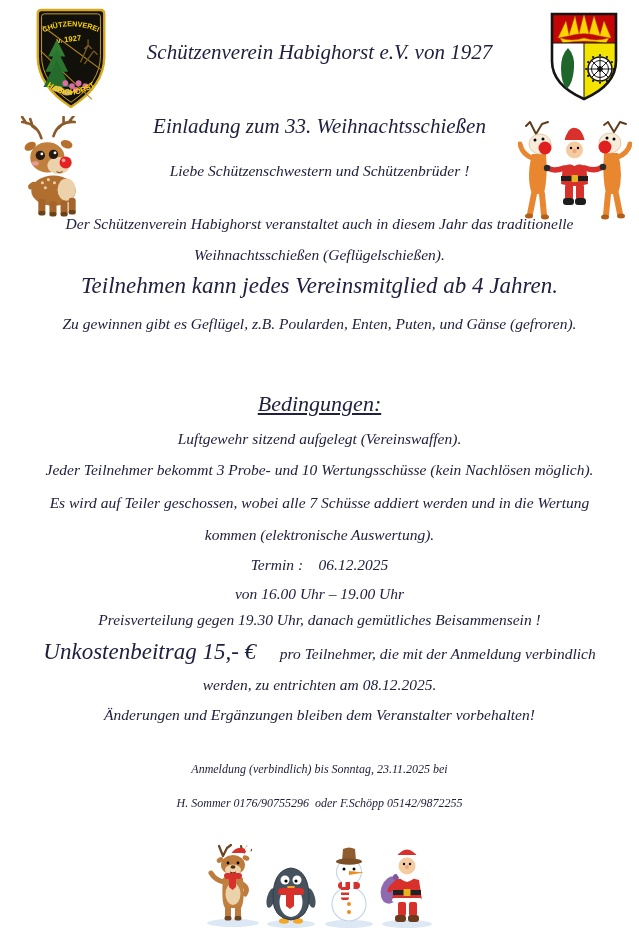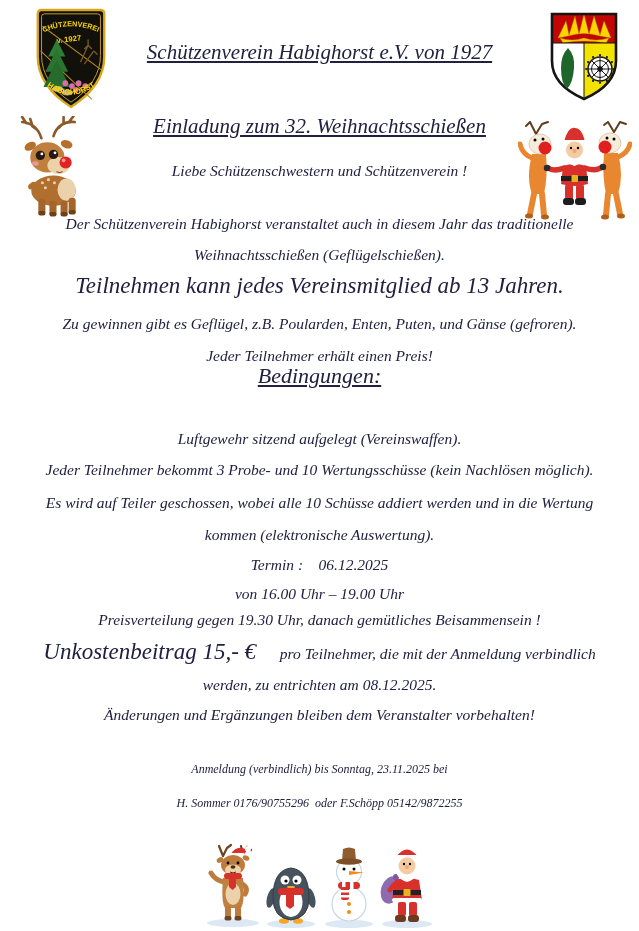--- a/index.html
+++ b/index.html
@@ -4,21 +4,21 @@
 <style>
   html,body{margin:0;padding:0;background:#ffffff;}
   .page{
     position:relative;width:639px;height:931px;background:#ffffff;overflow:hidden;
     font-family:"Liberation Serif", serif;color:#202040;
   }
   .line{
     position:absolute;left:0;width:100%;text-align:center;
     font-style:italic;white-space:pre;color:#202040;line-height:1.15;
   }
-  .fs-title{font-size:21px;text-decoration:underline;}
+  .fs-title{font-size:21px;}
   .fs-body{font-size:15.5px;}
   .fs-big{font-size:23px;}
   .fs-head{font-size:22px;text-decoration:underline;}
   .fs-reg{font-size:12px;}
   .fee-small{font-size:15.5px;font-style:italic;margin-left:16px;}
   .img{position:absolute;}
   .badge{left:33px;top:7px;width:76px;height:103px;}
   .arms{left:546px;top:9px;width:76px;height:96px;}
   .rudolph{left:8px;top:116px;width:96px;height:101px;}
   .santagroup{left:518px;top:120px;width:114px;height:108px;}
@@ -193,33 +193,32 @@
       <rect x="44" y="20" width="25" height="5" rx="2.5" fill="#ffffff"></rect>
       <circle cx="56.5" cy="30" r="8.5" fill="#f5cba2"></circle>
       <circle cx="53" cy="28" r="1.2"></circle>
         <circle cx="60" cy="28" r="1.2"></circle>
       <circle cx="56.5" cy="31" r="2.2" fill="#eba87e"></circle>
       <path d="M46,32 Q56.5,52 67,32 Q68,42 56.5,46 Q45,42 46,32 Z" fill="#ffffff"></path>
     </g>
   </svg>
 
   <div class="line fs-title" style="top:40px">Schützenverein Habighorst e.V. von 1927</div>
-  <div class="line fs-title" style="top:114px">Einladung zum 32. Weihnachtsschießen</div>
-  <div class="line fs-body" style="top:162px">Liebe Schützenschwestern und Schützenverein !</div>
+  <div class="line fs-title" style="top:114px">Einladung zum 33. Weihnachtsschießen</div>
+  <div class="line fs-body" style="top:162px">Liebe Schützenschwestern und Schützenbrüder !</div>
 
   <div class="line fs-body" style="top:215px">Der Schützenverein Habighorst veranstaltet auch in diesem Jahr das traditionelle</div>
   <div class="line fs-body" style="top:246px">Weihnachtsschießen (Geflügelschießen).</div>
-  <div class="line fs-big" style="top:273px">Teilnehmen kann jedes Vereinsmitglied ab 13 Jahren.</div>
+  <div class="line fs-big" style="top:273px">Teilnehmen kann jedes Vereinsmitglied ab 4 Jahren.</div>
   <div class="line fs-body" style="top:315px">Zu gewinnen gibt es Geflügel, z.B. Poularden, Enten, Puten, und Gänse (gefroren).</div>
-  <div class="line fs-body" style="top:347px">Jeder Teilnehmer erhält einen Preis!</div>
-
-  <div class="line fs-head" style="top:363px">Bedingungen:</div>
+
+  <div class="line fs-head" style="top:391px">Bedingungen:</div>
   <div class="line fs-body" style="top:430px">Luftgewehr sitzend aufgelegt (Vereinswaffen).</div>
   <div class="line fs-body" style="top:461px">Jeder Teilnehmer bekommt 3 Probe- und 10 Wertungsschüsse (kein Nachlösen möglich).</div>
-  <div class="line fs-body" style="top:494px">Es wird auf Teiler geschossen, wobei alle 10 Schüsse addiert werden und in die Wertung</div>
+  <div class="line fs-body" style="top:494px">Es wird auf Teiler geschossen, wobei alle 7 Schüsse addiert werden und in die Wertung</div>
   <div class="line fs-body" style="top:526px">kommen (elektronische Auswertung).</div>
 
   <div class="line fs-body" style="top:556px">Termin :    06.12.2025</div>
   <div class="line fs-body" style="top:585px">von 16.00 Uhr – 19.00 Uhr</div>
   <div class="line fs-body" style="top:611px">Preisverteilung gegen 19.30 Uhr, danach gemütliches Beisammensein !</div>
 
   <div class="line fs-big" style="top:639px"><span>Unkostenbeitrag 15,- €</span><span class="fee-small">  pro Teilnehmer, die mit der Anmeldung verbindlich</span></div>
   <div class="line fs-body" style="top:676px">werden, zu entrichten am 08.12.2025.</div>
   <div class="line fs-body" style="top:706px">Änderungen und Ergänzungen bleiben dem Veranstalter vorbehalten!</div>
 

